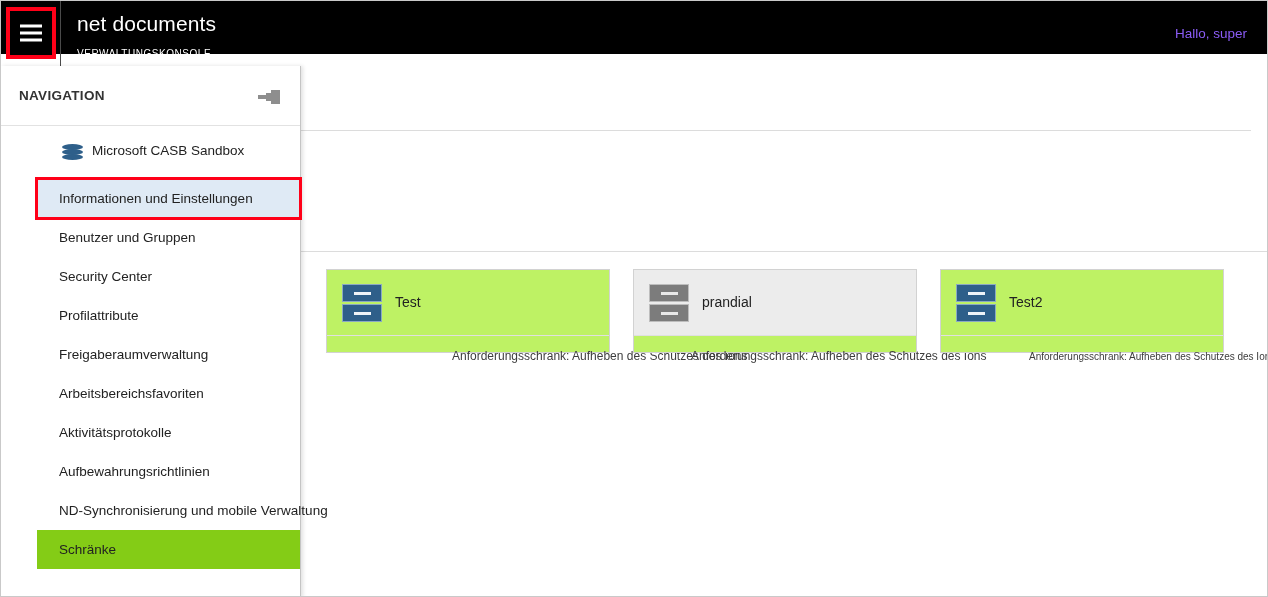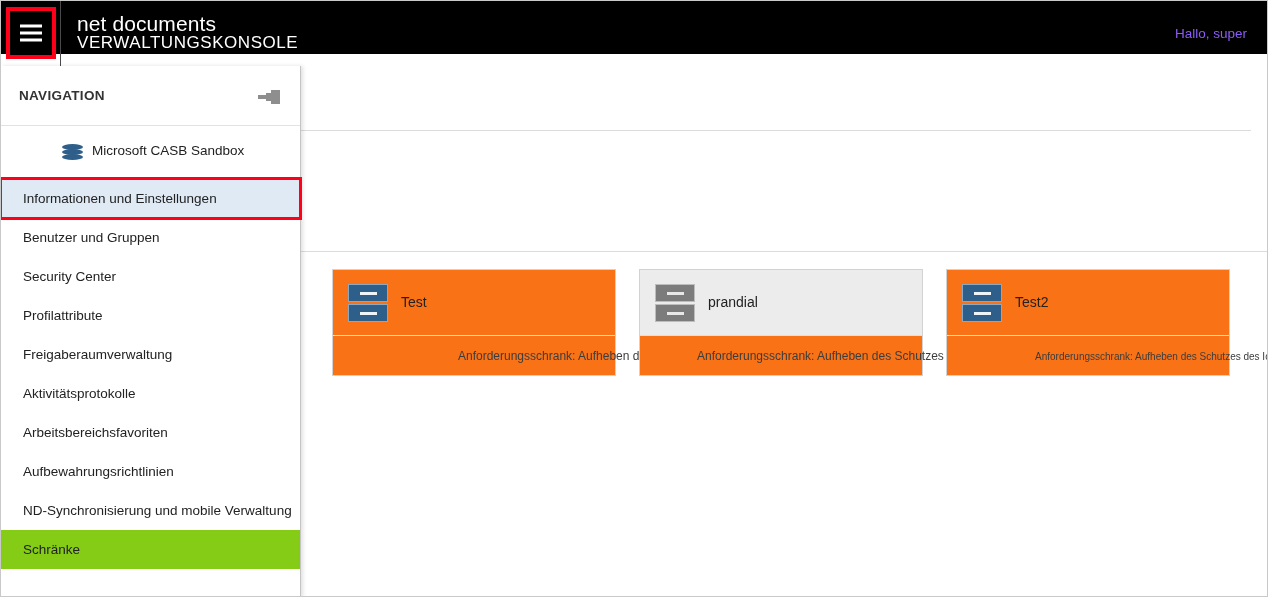--- a/index.html
+++ b/index.html
@@ -71,26 +71,26 @@
     top: 11px;
     color: #ffffff;
   }
   .brand-title {
     font-size: 21px;
     line-height: 23px;
     letter-spacing: 0.1px;
     color: #ffffff;
   }
   .brand-sub {
-    font-size: 17px;
+    font-size: 10px;
     line-height: 14px;
     letter-spacing: 0.55px;
     color: #ffffff;
-    text-align: right;
-    margin-top: 1px;
+    text-align: left;
+    margin-top: 12px;
   }
 
   .greeting {
     position: absolute;
     right: 22px;
     top: 25px;
     color: #8b5cf6;
     font-size: 13.5px;
   }
 
@@ -133,25 +133,24 @@
   .cards {
     position: absolute;
     left: 0;
     top: 203px;
     width: 1268px;
     height: 115px;
   }
   .card {
     position: absolute;
     top: 0;
-    height: 107px;
+    height: 84px;
     border: 1px solid #d2d2d2;
-    background: #f97316;
-    box-sizing: border-box;
-    margin-left: 6px;
+    background: #bef264;
+    box-sizing: border-box;
   }
   .card-1 { left: 325px;  width: 284px; }
   .card-2 { left: 632px;  width: 284px; }
   .card-3 { left: 939px;  width: 284px; }
 
   .card-head {
     position: relative;
     height: 66px;
     border-bottom: 1px solid #e0e0e0;
     box-sizing: border-box;
@@ -308,20 +307,21 @@
 
   .nav-item {
     position: relative;
     height: 39px;
     line-height: 39px;
     padding-left: 22px;
     font-size: 13.5px;
     color: #222222;
     box-sizing: border-box;
     white-space: nowrap;
+    margin-left: 36px;
   }
   .nav-item.selected { background: #84cc16; }
   .nav-item.highlight-red {
     background: #dfeaf5;
     outline: 3px solid #ff0018;
     outline-offset: -1px;
     z-index: 3;
   }
 </style>
 </head>
@@ -431,21 +431,21 @@
         <div class="ell e1"></div>
       </div>
       <div class="repo-label">Microsoft CASB Sandbox</div>
     </div>
 
     <div class="nav-item highlight-red">Informationen und Einstellungen</div>
     <div class="nav-item">Benutzer und Gruppen</div>
     <div class="nav-item">Security Center</div>
     <div class="nav-item">Profilattribute</div>
     <div class="nav-item">Freigaberaumverwaltung</div>
+    <div class="nav-item">Arbeitsbereichsfavoriten</div>
     <div class="nav-item">Aktivitätsprotokolle</div>
-    <div class="nav-item">Arbeitsbereichsfavoriten</div>
     <div class="nav-item">Aufbewahrungsrichtlinien</div>
     <div class="nav-item">ND-Synchronisierung und mobile Verwaltung</div>
     <div class="nav-item selected">Schränke</div>
 
   </div>
 
 </div>
 
 </body></html>

